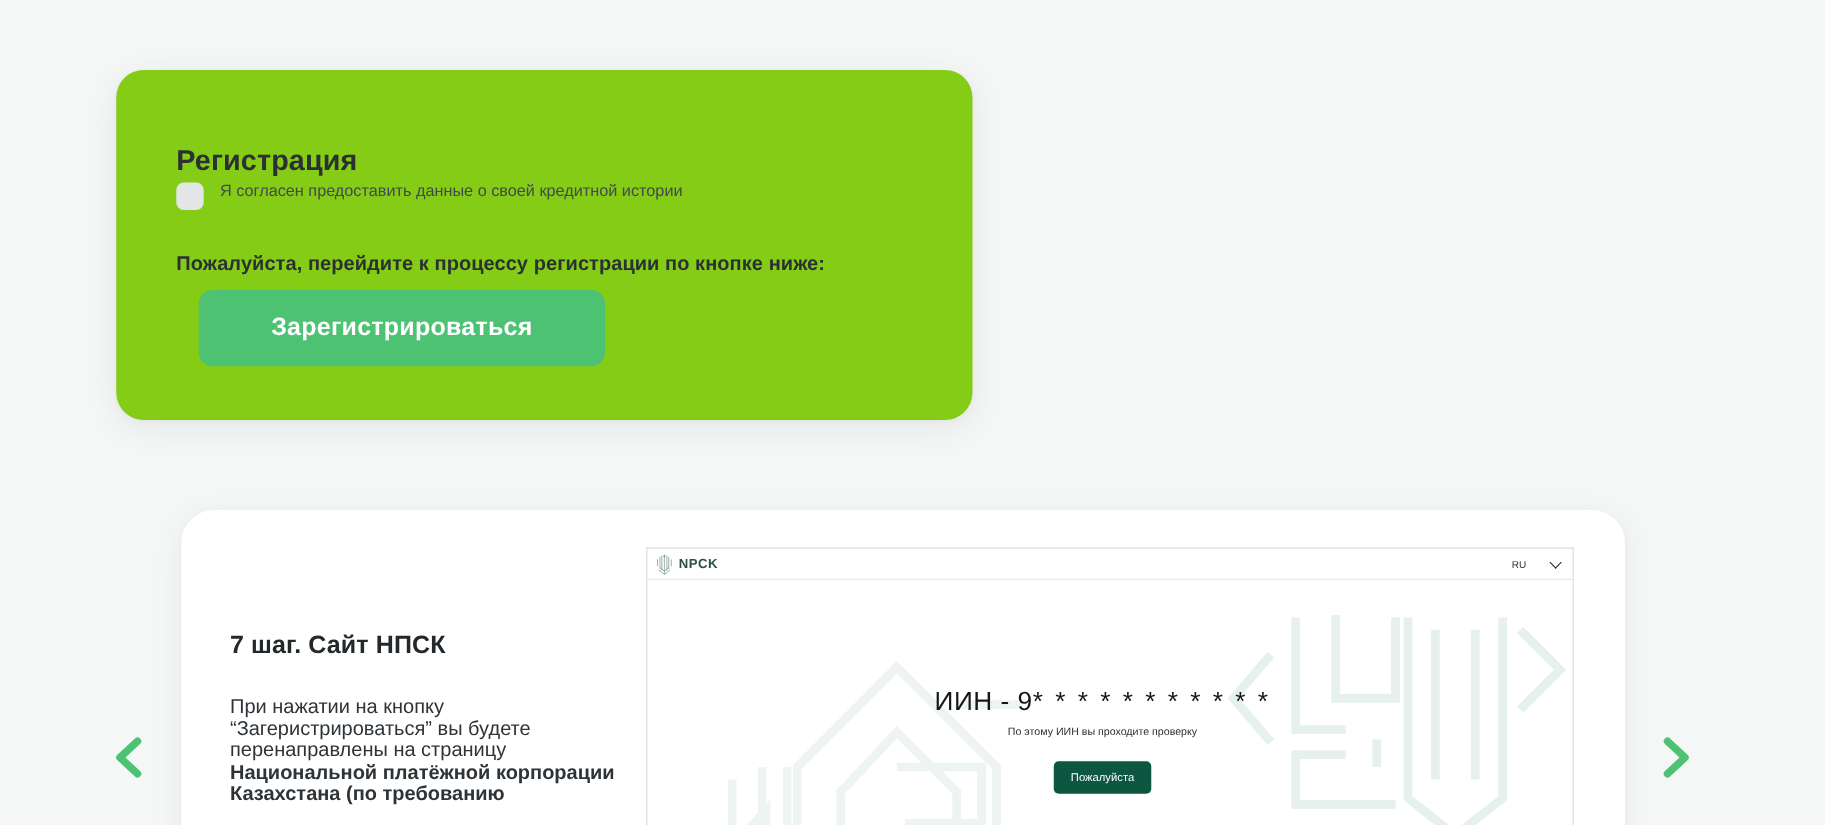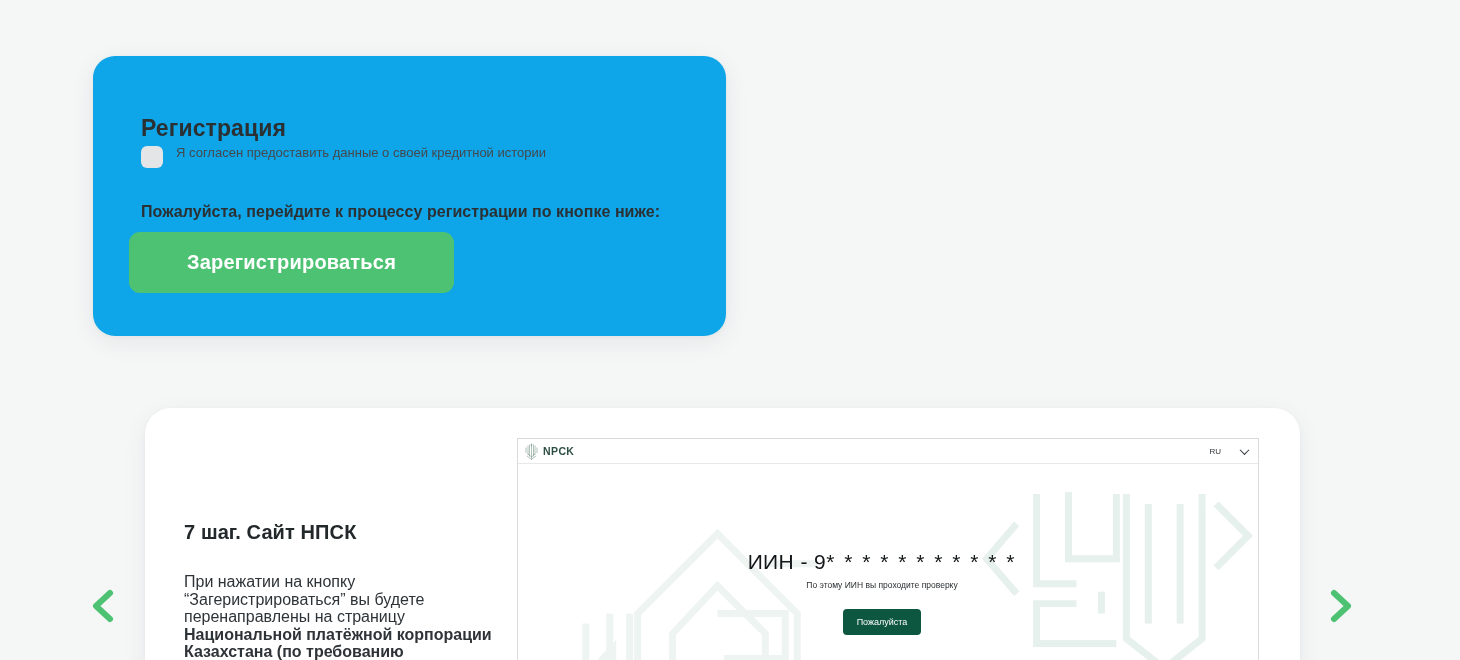--- a/index.html
+++ b/index.html
@@ -19,23 +19,23 @@
     position: relative;
     width: 1460px;
     height: 660px;
   }
 
   
   .reg-card {
     position: absolute;
     left: 93px;
     top: 56px;
-    width: 633px;
+    width: 685px;
     height: 280px;
-    background: #0ea5e9;
+    background: #84cc16;
     border-radius: 22px;
     box-shadow: 0 6px 26px rgba(30, 40, 50, 0.07),
                 0 1px 4px rgba(30, 40, 50, 0.04);
     box-sizing: border-box;
   }
   .reg-title {
     position: absolute;
     left: 48px;
     top: 44px;
     font-size: 23px;
@@ -67,21 +67,21 @@
     position: absolute;
     left: 48px;
     top: 131px;
     font-size: 16px;
     font-weight: bold;
     color: #2b3033;
     letter-spacing: 0.05px;
   }
   .reg-button {
     position: absolute;
-    left: 36px;
+    left: 66px;
     top: 176px;
     width: 325px;
     height: 61px;
     border: none;
     border-radius: 11px;
     background: #4ec273;
     color: #ffffff;
     font-family: inherit;
     font-size: 20px;
     font-weight: bold;
@@ -99,21 +99,21 @@
     background: #ffffff;
     border-radius: 26px;
     box-shadow: 0 6px 26px rgba(30, 40, 50, 0.06),
                 0 1px 4px rgba(30, 40, 50, 0.035);
     overflow: hidden;
     box-sizing: border-box;
   }
   .slide-text {
     position: absolute;
     left: 39px;
-    top: 113px;
+    top: 97px;
     width: 310px;
   }
   .slide-heading {
     font-size: 20px;
     font-weight: bold;
     color: #23282b;
     margin: 0 0 29px 0;
     letter-spacing: 0.1px;
   }
   .slide-body {

